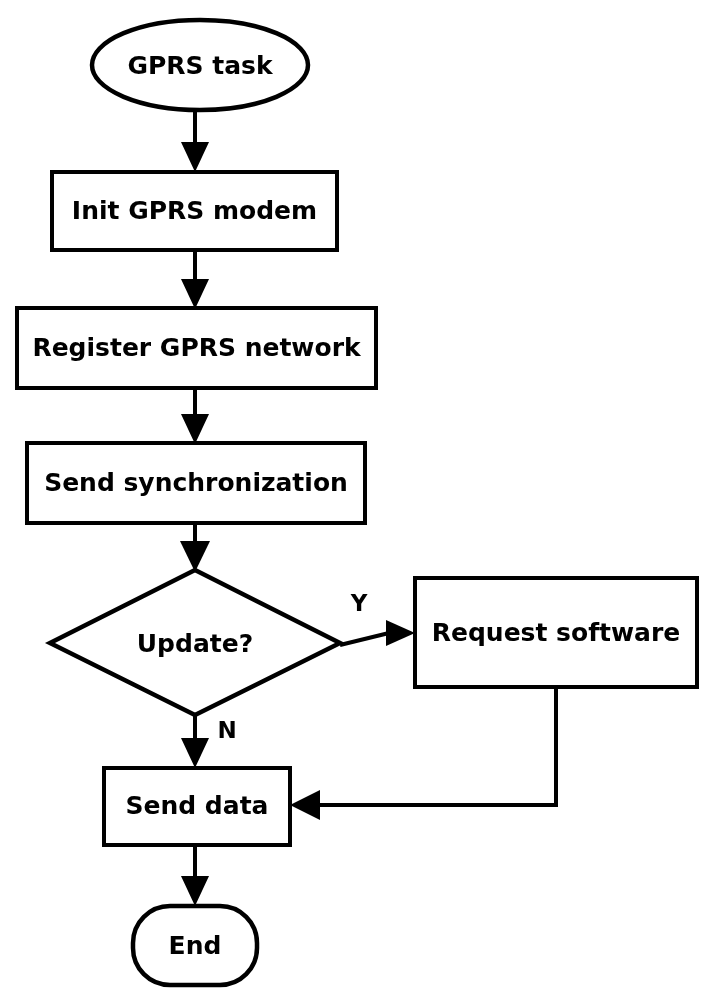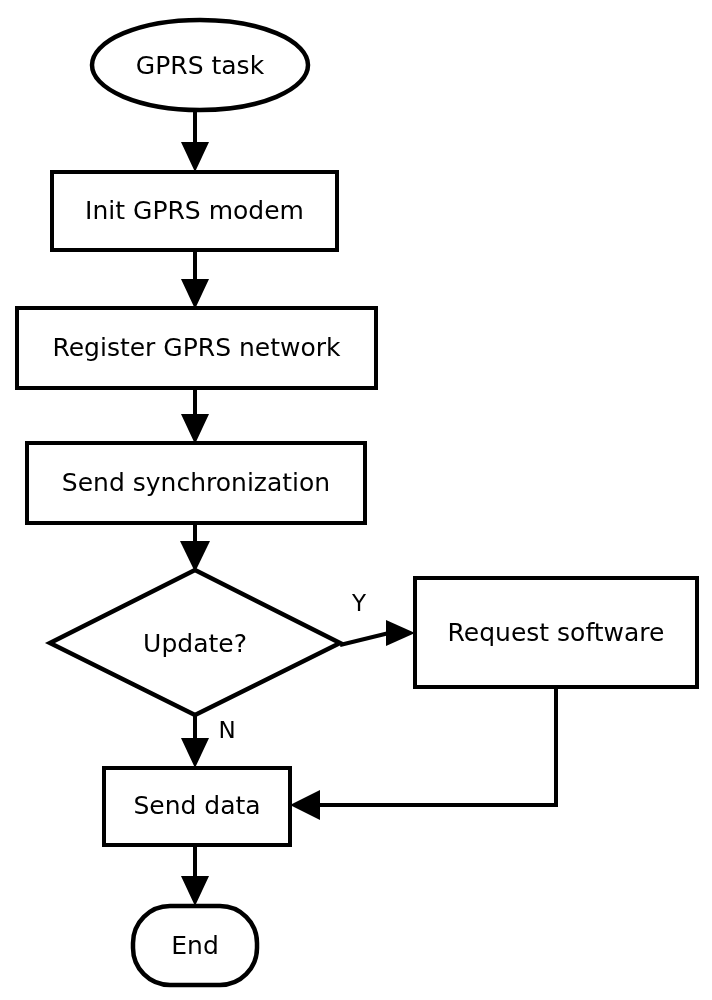--- a/index.html
+++ b/index.html
@@ -8,20 +8,21 @@
     padding: 0;
     background: #ffffff;
   }
   #canvas {
     position: relative;
     width: 712px;
     height: 1000px;
     background: #ffffff;
     overflow: hidden;
     font-family: "DejaVu Sans", "Liberation Sans", sans-serif;
+    font-weight: bold;
   }
   #flow-svg {
     position: absolute;
     left: 0;
     top: 0;
     width: 712px;
     height: 1000px;
     display: block;
   }
   .node-shape {

